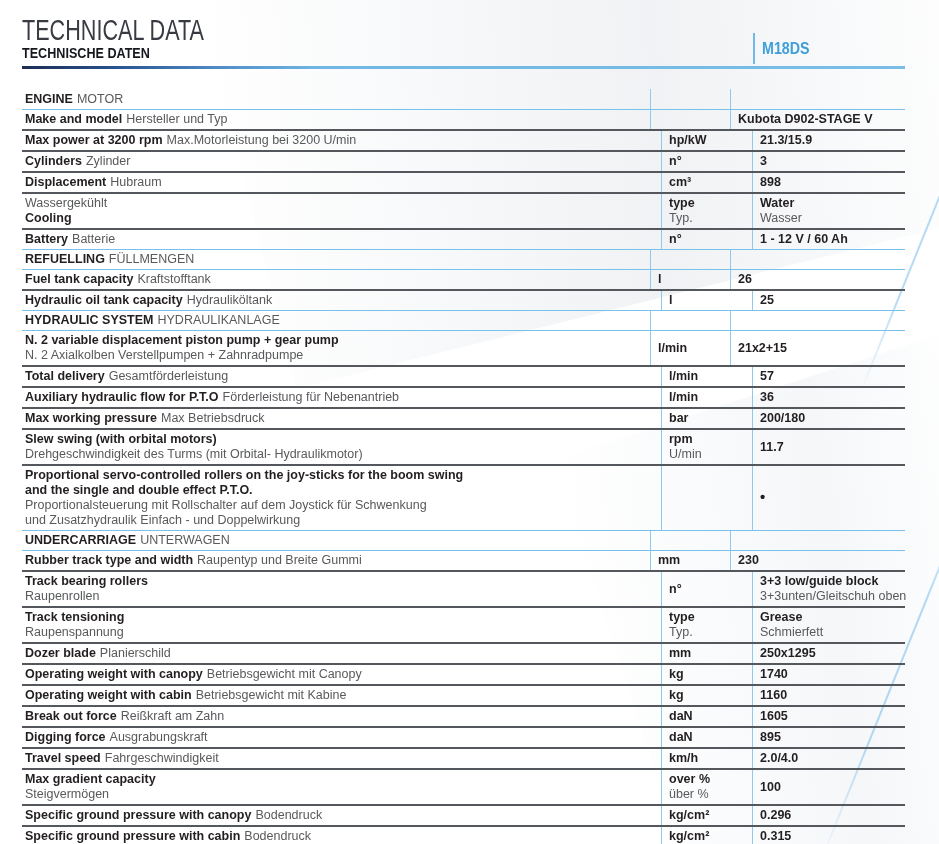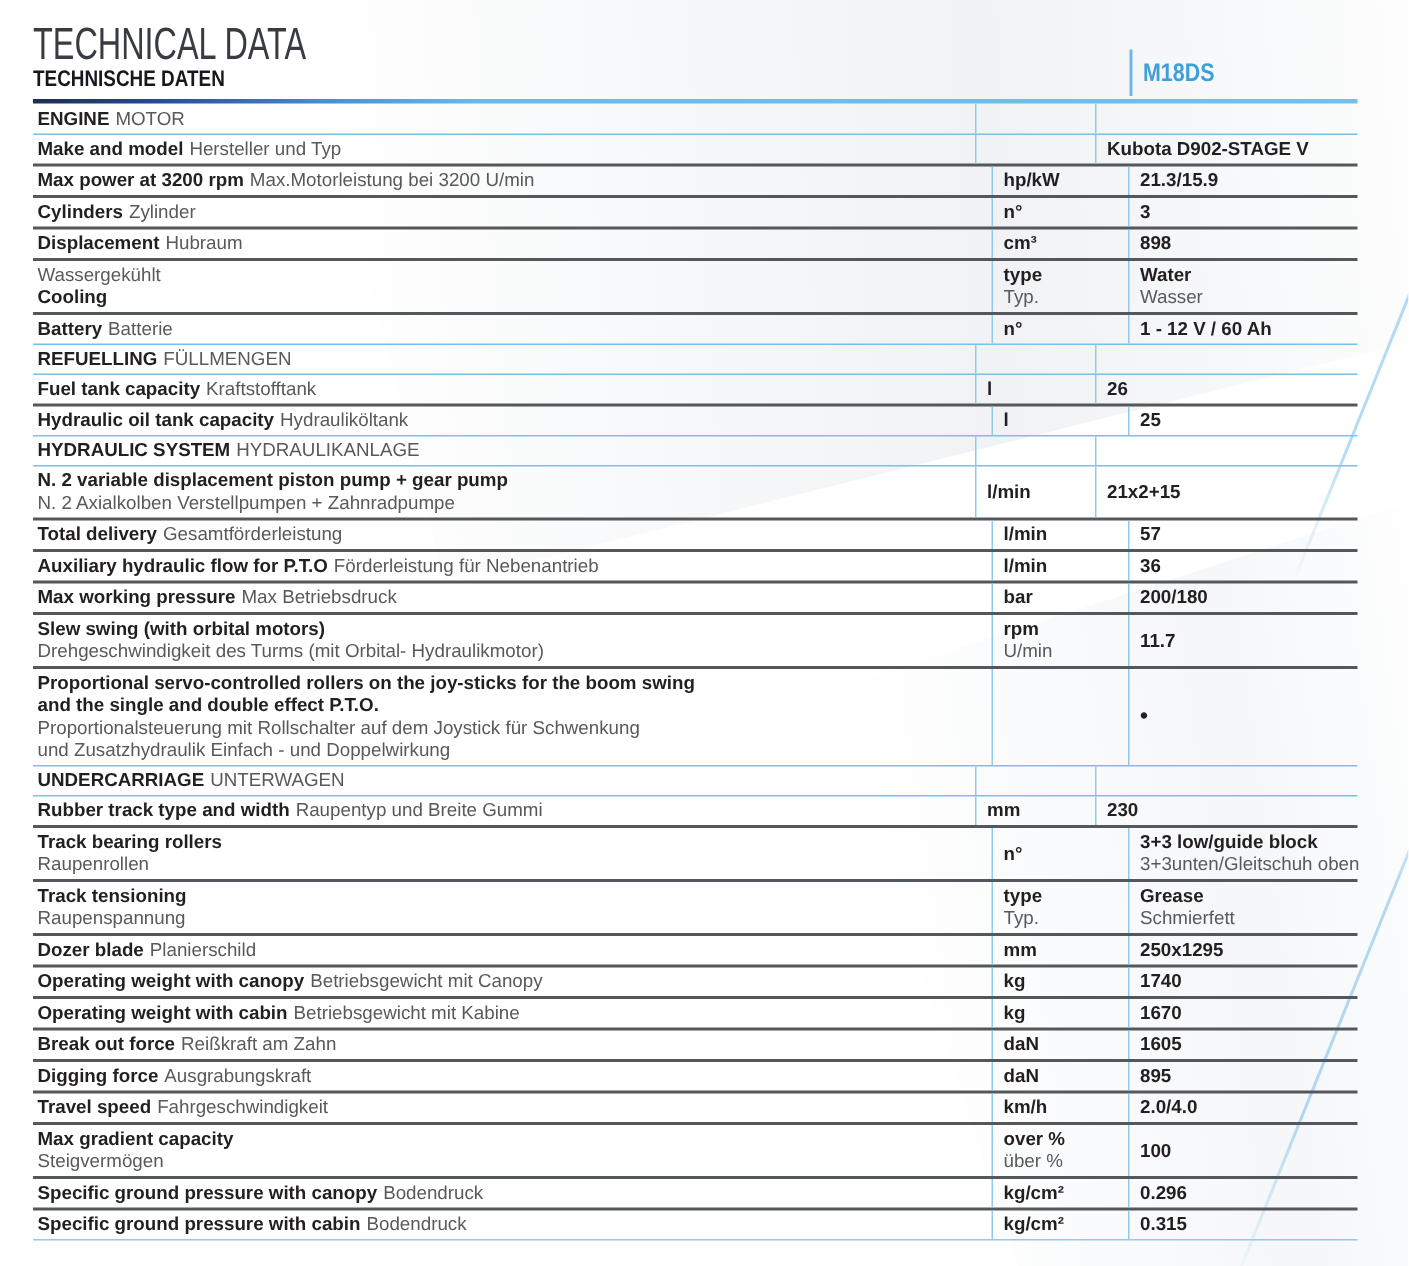--- a/index.html
+++ b/index.html
@@ -53,21 +53,21 @@
     background:linear-gradient(90deg,#1c2d52 0%, #27508c 10%, #4f8cc7 22%, #72b8e5 34%, #79bde8 100%);
   }
 
   
   .spec-table { width:883px; border-bottom:1.5px solid #8ecbee; }
   .row { display:grid; grid-template-columns:628px 80px 1fr; }
   .section-row {
     border-bottom:1.5px solid #79c1e8; border-top:1.5px solid #79c1e8;
     height:21px;
   }
-  .section-row.first { border-top:none; }
+  .section-row.first { border-top:none;margin-top:20px; }
   .section-row .cell { display:flex; align-items:center; }
   .data-row .cell { display:flex; flex-direction:column; justify-content:center; padding-top:2px; padding-bottom:2px; }
   .data-row + .data-row { border-top:2px solid #54575b;gap:11px; }
 
   .cell.label-cell { padding-left:3px; padding-right:10px; }
   .cell.unit-cell, .cell.value-cell { border-left:1.5px solid #8fc9ec; padding-left:7px; padding-right:4px; }
 
   .line { line-height:15px; font-size:12.5px; white-space:nowrap; }
   .section-row .line { font-size:12.5px; }
   span.en { font-weight:700; color:#231f20; }
@@ -340,21 +340,21 @@
           </div>
         </div>
         <div class="row data-row">
           <div class="cell label-cell">
             <div class="line"><span class="en">Operating weight with cabin</span><span class="de after">Betriebsgewicht  mit Kabine</span></div>
           </div>
           <div class="cell unit-cell">
             <div class="line"><span class="en">kg</span></div>
           </div>
           <div class="cell value-cell">
-            <div class="line"><span class="en">1670</span></div>
+            <div class="line"><span class="en">1160</span></div>
           </div>
         </div>
         <div class="row data-row">
           <div class="cell label-cell">
             <div class="line"><span class="en">Break out force</span><span class="de after">Reißkraft am Zahn</span></div>
           </div>
           <div class="cell unit-cell">
             <div class="line"><span class="en">daN</span></div>
           </div>
           <div class="cell value-cell">

